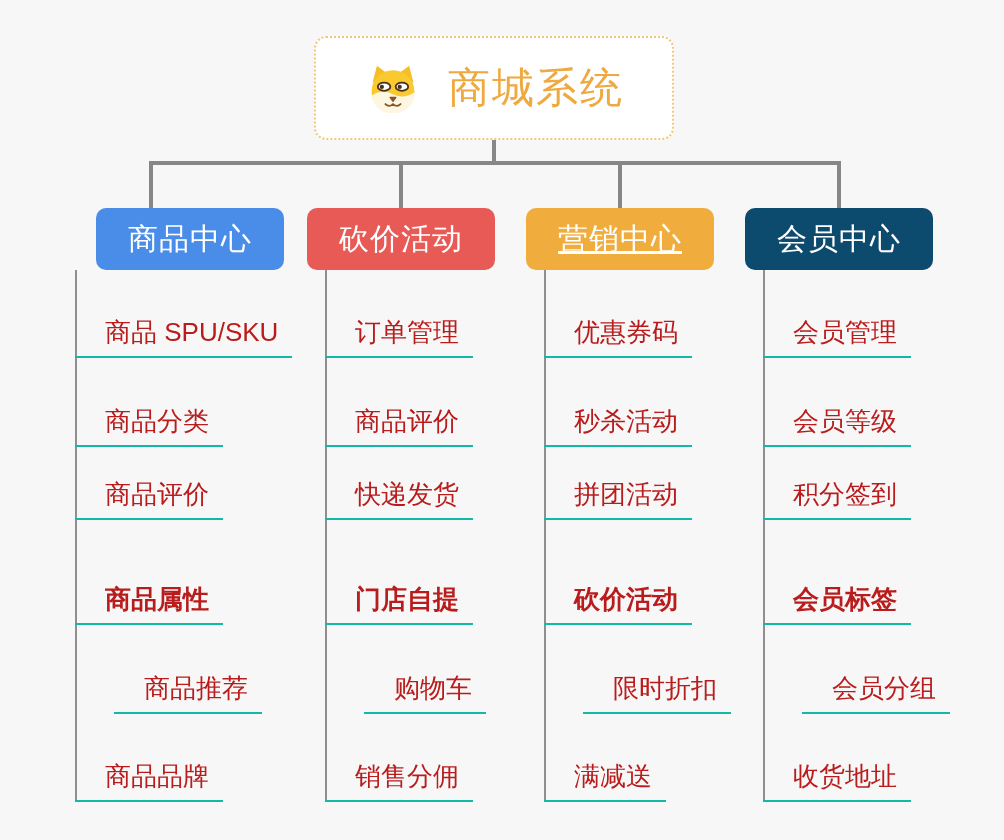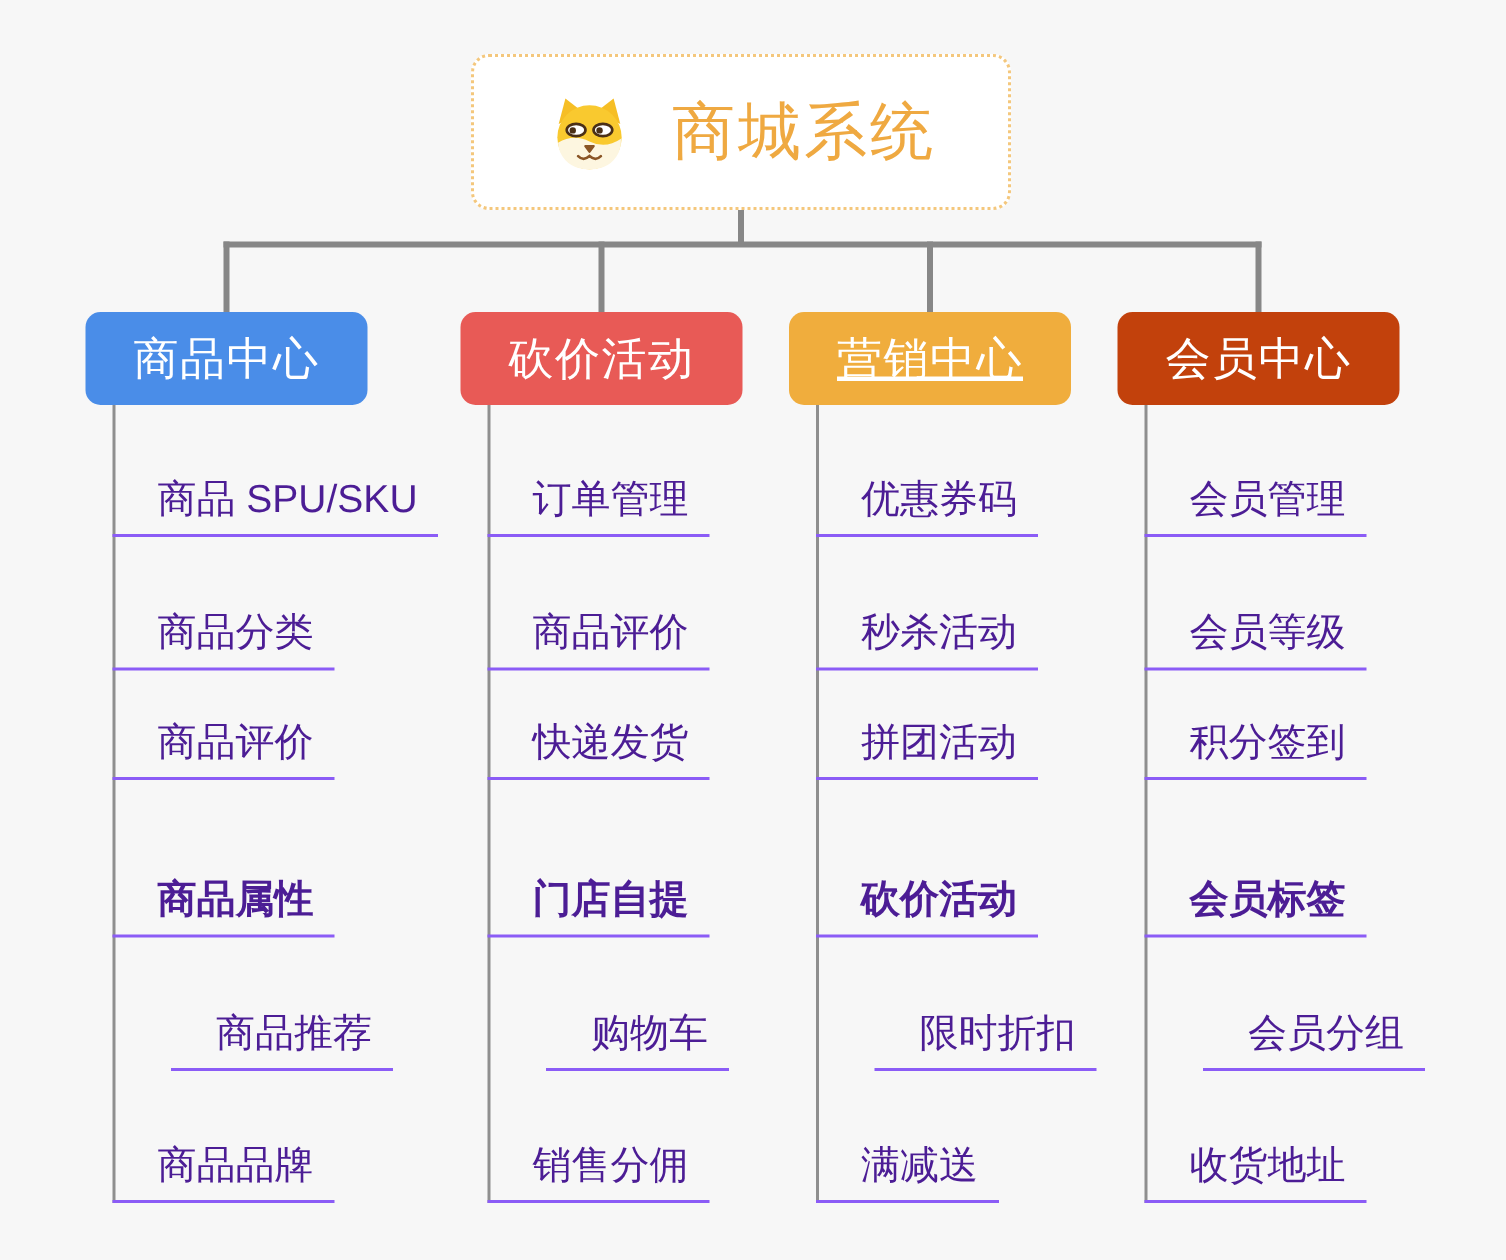--- a/index.html
+++ b/index.html
@@ -42,23 +42,23 @@
     color:#FFFFFF;font-size:30px;letter-spacing:1px;
     display:flex;align-items:center;justify-content:center;
   }
   .vline{
     position:absolute;left:18px;top:62px;width:2px;height:532px;
     background:#8F8F8F;
   }
   .item{
     position:absolute;left:18px;width:max-content;
     white-space:nowrap;
-    font-size:26px;color:#4c1d95;line-height:34px;
+    font-size:26px;color:#b91c1c;line-height:34px;
     padding:0 14px 7px 30px;
-    border-bottom:2px solid #8b5cf6;
+    border-bottom:2px solid #14b8a6;
   }
   .r0{top:107px;} .r1{top:196px;} .r2{top:269px;}
   .r3{top:374px;font-weight:bold;} .r4{top:463px;margin-left:39px;} .r5{top:551px;}
 </style>
 </head>
 <body>
 
 <div class="stage">
 
   <div class="root">
@@ -78,21 +78,21 @@
   </div>
 
   <div class="conn stub"></div>
   <div class="conn bar"></div>
   <div class="conn drop d0"></div>
   <div class="conn drop d1"></div>
   <div class="conn drop d2"></div>
   <div class="conn drop d3"></div>
 
   <div class="branch b0">
-    <div class="bbox" style="background: rgb(74, 141, 232);">商品中心</div>
+    <div class="bbox" style="background: rgb(74, 141, 232); margin-left: 39px;">商品中心</div>
     <div class="vline"></div>
     <div class="item r0">商品 SPU/SKU</div>
     <div class="item r1">商品分类</div>
     <div class="item r2">商品评价</div>
     <div class="item r3">商品属性</div>
     <div class="item r4">商品推荐</div>
     <div class="item r5">商品品牌</div>
   </div>
 
   <div class="branch b1">
@@ -111,21 +111,21 @@
     <div class="vline"></div>
     <div class="item r0">优惠券码</div>
     <div class="item r1">秒杀活动</div>
     <div class="item r2">拼团活动</div>
     <div class="item r3">砍价活动</div>
     <div class="item r4">限时折扣</div>
     <div class="item r5">满减送</div>
   </div>
 
   <div class="branch b3">
-    <div class="bbox" style="background: #c2410c;">会员中心</div>
+    <div class="bbox" style="background: #0c4a6e;">会员中心</div>
     <div class="vline"></div>
     <div class="item r0">会员管理</div>
     <div class="item r1">会员等级</div>
     <div class="item r2">积分签到</div>
     <div class="item r3">会员标签</div>
     <div class="item r4">会员分组</div>
     <div class="item r5">收货地址</div>
   </div>
 
 </div>

